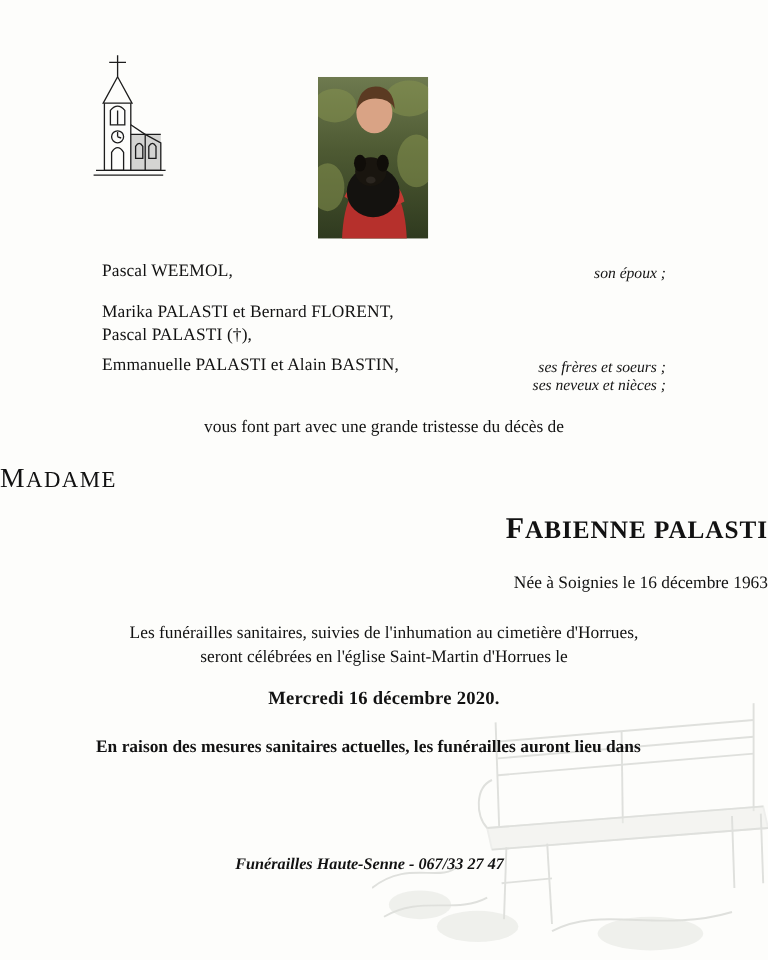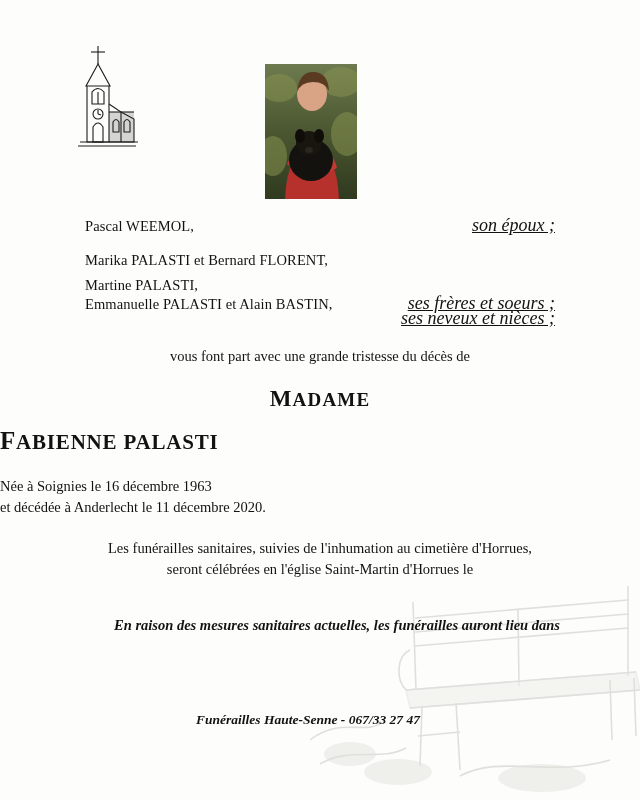--- a/index.html
+++ b/index.html
@@ -81,67 +81,64 @@
   .fam-name {
     font-size: 14.5px;
     letter-spacing: 0.1px;
     white-space: nowrap;
   }
   .fam-rel {
     position: absolute;
     right: 0;
     bottom: 0;
     font-style: italic;
-    font-size: 18px;
+    font-size: 13px;
     white-space: nowrap;
-    text-decoration: underline;
   }
   .gap-sm { height: 9px; }
   .gap-xs { height: 3px; }
   .gap-md { height: 15px; }
   .gap-lg { height: 21px; }
   .announce {
     font-size: 14.5px;
     text-align: center;
   }
   .madame {
-    text-align: center;
     font-size: 19px;
-    font-weight: bold;
+    font-weight: normal;
     letter-spacing: 1.2px;
   }
   .madame .small-caps-lead { font-size: 23px; }
   .deceased {
-    text-align: left;
+    text-align: right;
     font-size: 21px;
     font-weight: bold;
     letter-spacing: 0.8px;
   }
   .deceased .small-caps-lead { font-size: 25px; }
   .dates {
-    text-align: left;
+    text-align: right;
     font-size: 14.5px;
     line-height: 1.42;
   }
   .funeral {
     text-align: center;
     font-size: 14.5px;
     line-height: 1.42;
   }
   .date-strong {
     text-align: center;
     font-size: 15.5px;
     font-weight: bold;
     letter-spacing: 0.2px;
   }
   .notice {
-    text-align: right;
+    text-align: left;
     font-size: 14.5px;
     font-weight: bold;
-    font-style: italic;
     line-height: 1.45;
     width: 480px;
     margin: 0 auto;
   }
   .footer {
     text-align: center;
     font-size: 13.5px;
     font-style: italic;
     font-weight: bold;
   }
@@ -275,28 +272,28 @@
     <div class="gap-sm"></div>
 
     <div class="gap-sm"></div>
 
     <div class="fam-row">
       <span class="fam-name">Marika PALASTI et Bernard FLORENT,</span>
       <span class="fam-rel"></span>
     </div>
     <div class="gap-xs"></div>
 
+    <div class="fam-row">
+      <span class="fam-name">Pascal PALASTI (†),</span>
+      <span class="fam-rel"></span>
+    </div>
     <div class="gap-xs"></div>
 
     <div class="gap-xs"></div>
 
-    <div class="fam-row">
-      <span class="fam-name">Martine PALASTI,</span>
-      <span class="fam-rel"></span>
-    </div>
     <div class="gap-xs"></div>
 
     <div class="fam-row">
       <span class="fam-name">Emmanuelle PALASTI et Alain BASTIN,</span>
       <span class="fam-rel">ses frères et soeurs ;</span>
     </div>
     <div class="gap-md"></div>
 
     <div class="fam-row">
       <span class="fam-rel">ses neveux et nièces ;</span>
@@ -306,27 +303,27 @@
     <div class="announce">vous font part avec une grande tristesse du décès de</div>
 
     <div class="gap-lg"></div>
     <div class="madame"><span class="small-caps-lead">M</span><span>ADAME</span></div>
 
     <div class="gap-md"></div>
     <div class="deceased"><span class="small-caps-lead">F</span><span>ABIENNE PALASTI</span></div>
 
     <div class="gap-lg"></div>
     <div class="dates">Née à Soignies le 16 décembre 1963</div>
-    <div class="dates">et décédée à Anderlecht le 11 décembre 2020.</div>
 
     <div class="gap-lg"></div>
     <div class="funeral">Les funérailles sanitaires, suivies de l'inhumation au cimetière d'Horrues,</div>
     <div class="funeral">seront célébrées en l'église Saint-Martin d'Horrues le</div>
 
     <div class="gap-md"></div>
+    <div class="date-strong">Mercredi 16 décembre 2020.</div>
 
     <div class="gap-lg"></div>
     <div class="notice">En raison des mesures sanitaires actuelles, les funérailles auront lieu dans</div>
 
   </div>
 
   <div id="footer-wrap">
     <div class="footer">Funérailles Haute-Senne - 067/33 27 47</div>
   </div>
 

